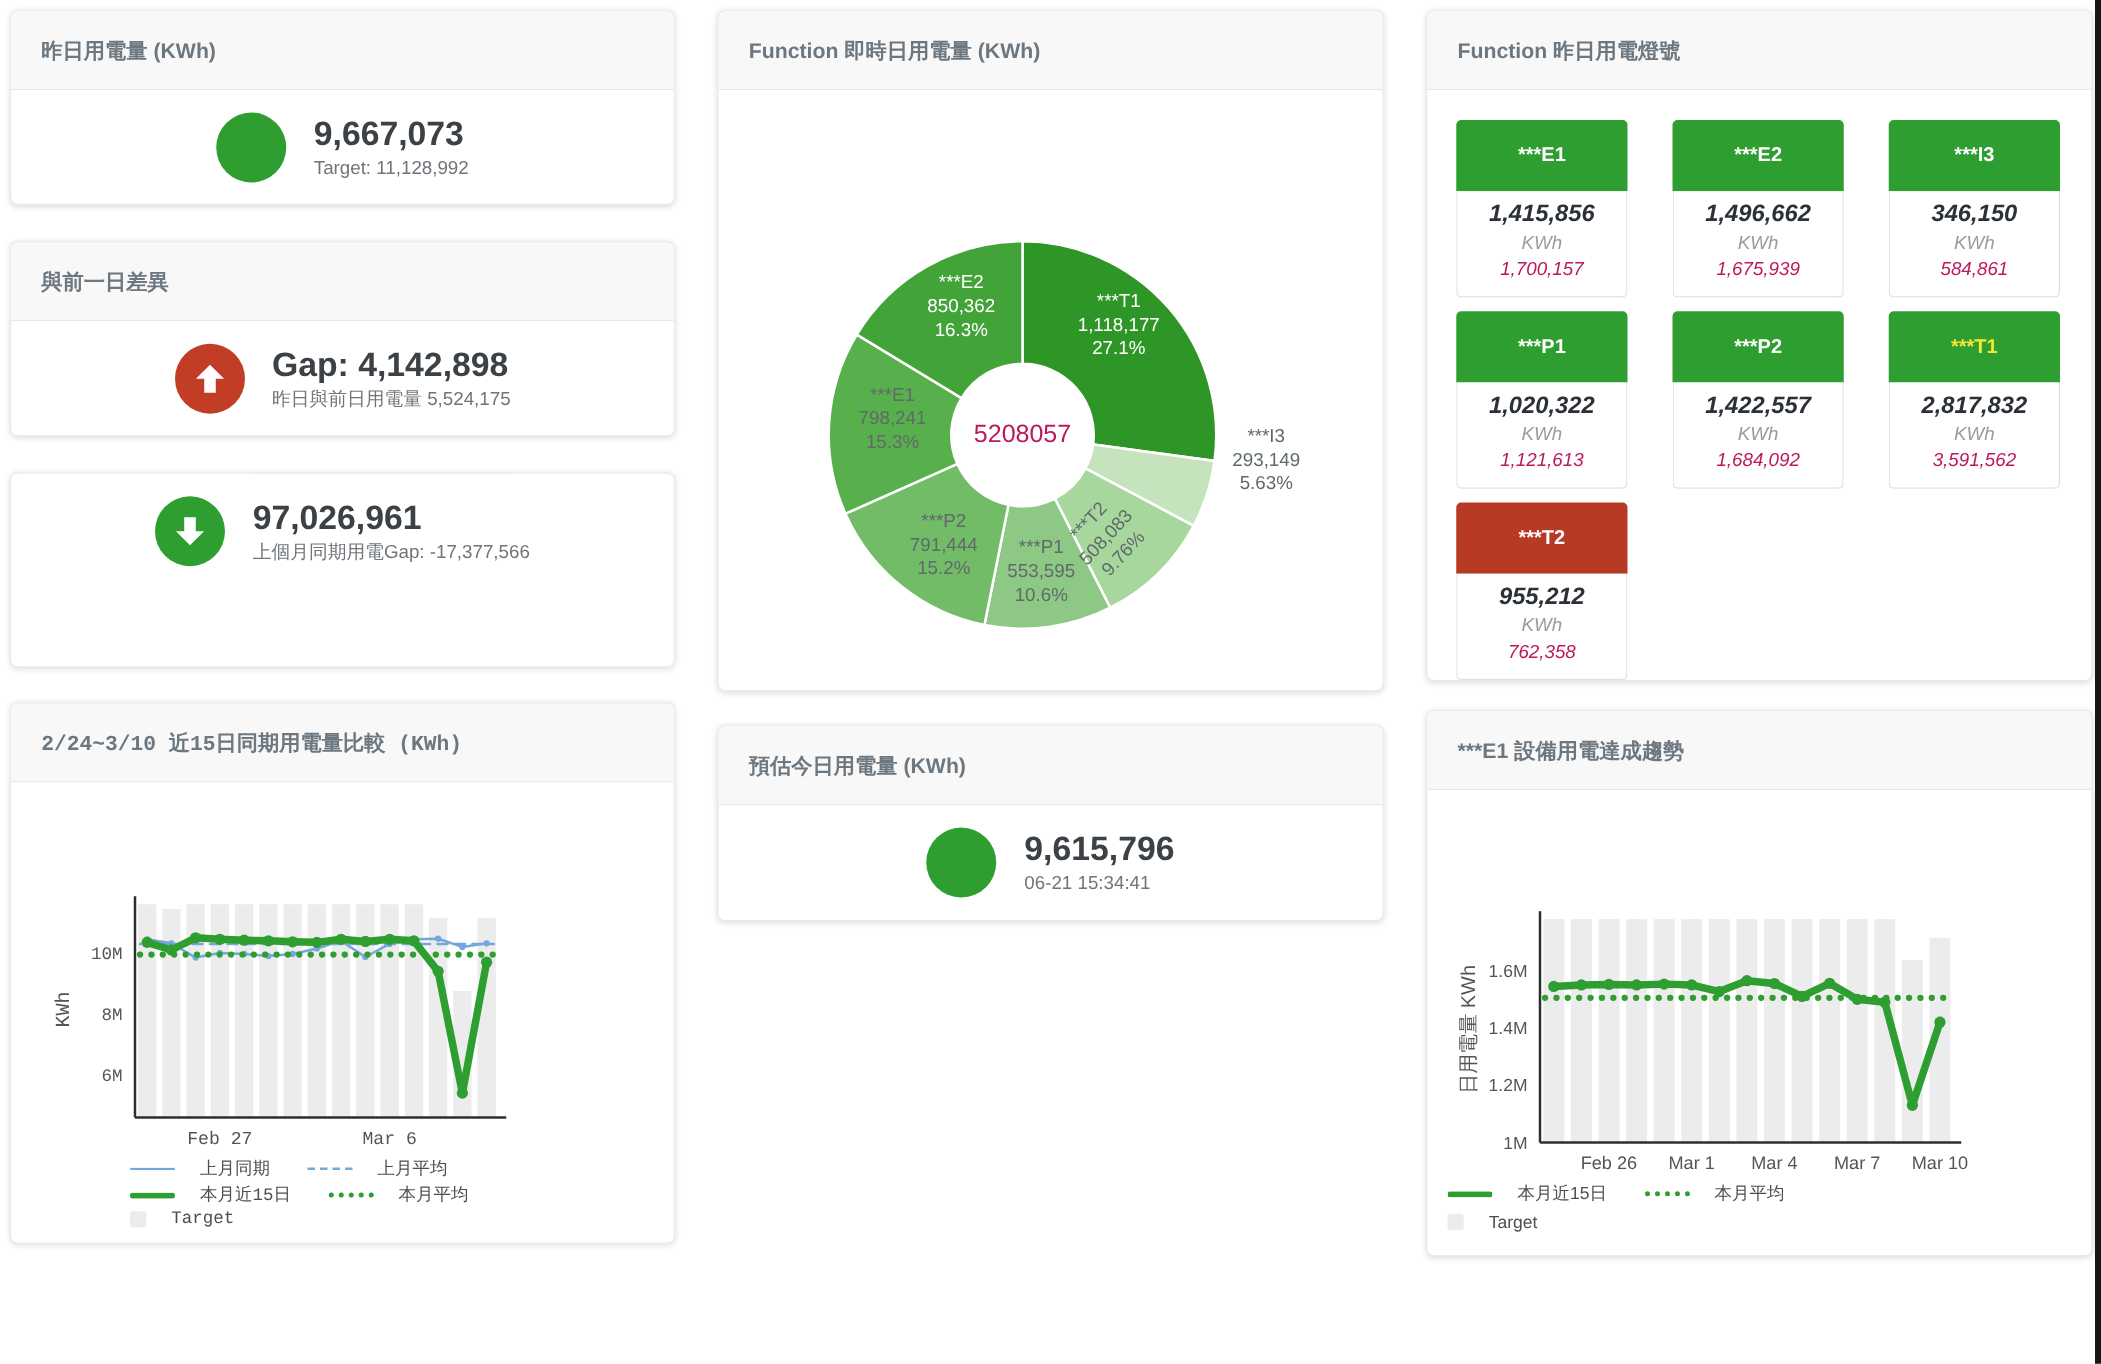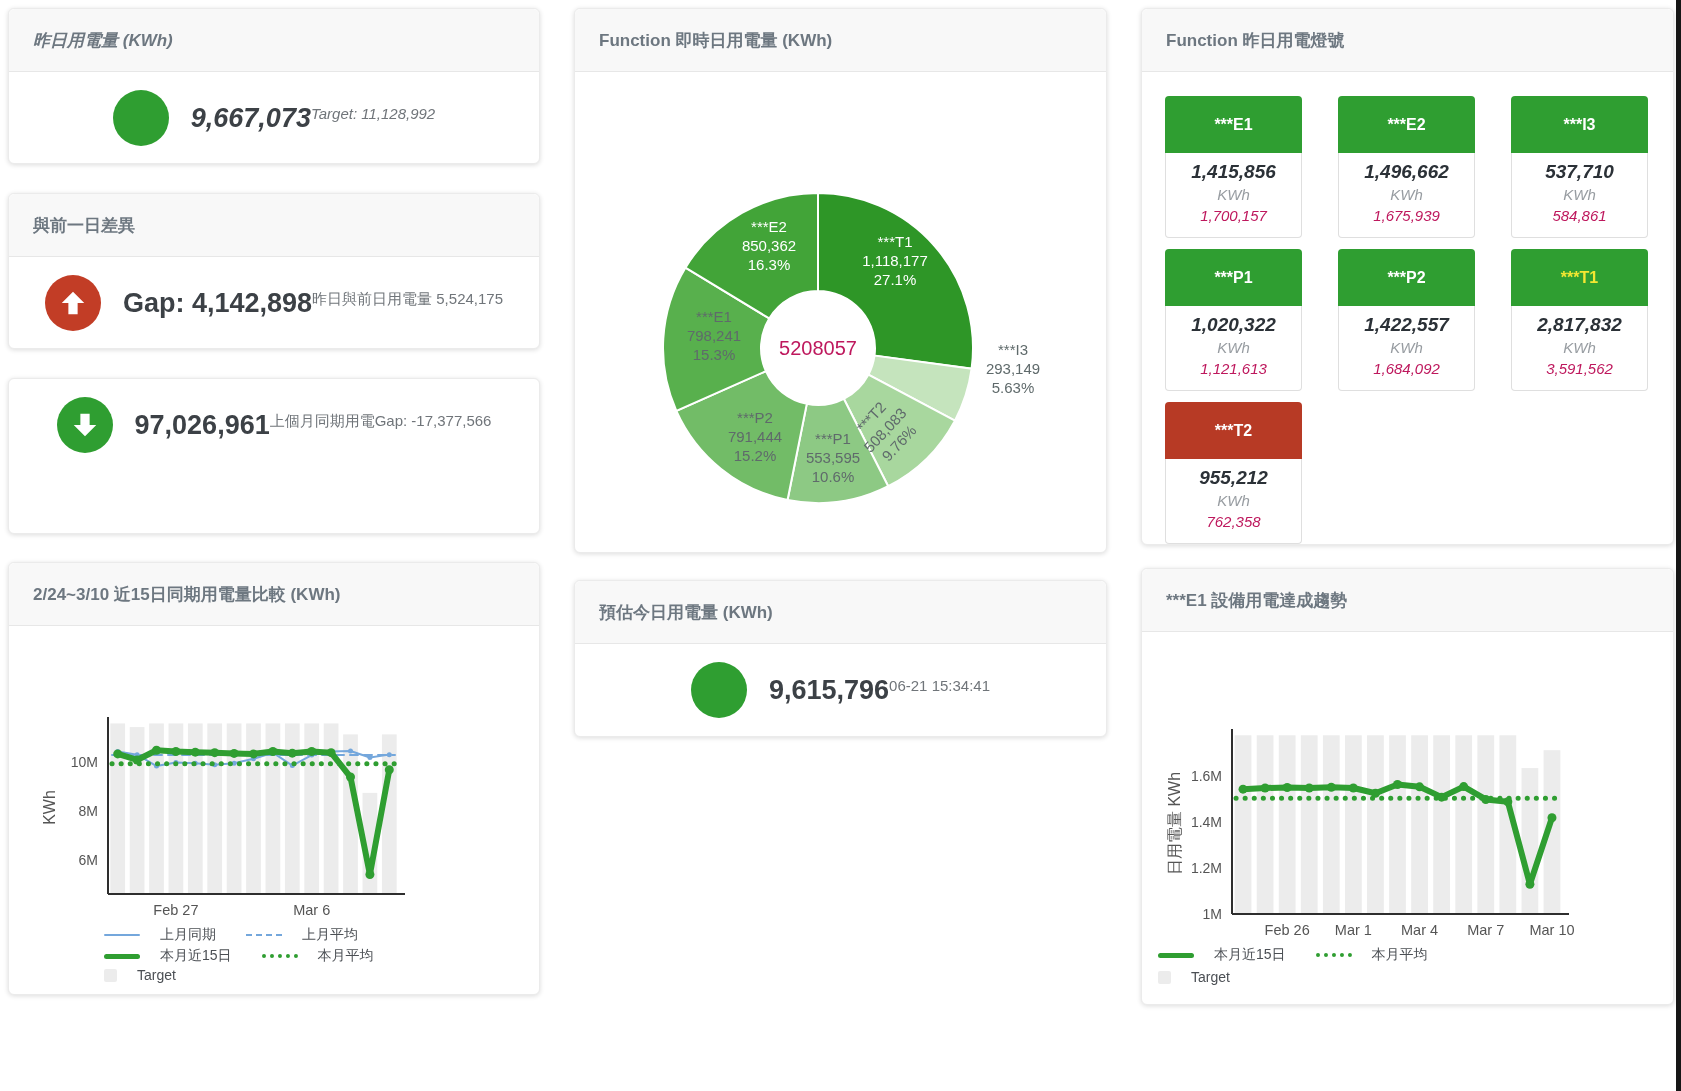--- a/index.html
+++ b/index.html
@@ -4,21 +4,21 @@
 <style>
   html,body{margin:0;padding:0;background:#ffffff;width:1681px;height:1091px;overflow:hidden;
     font-family:"Liberation Sans","DejaVu Sans",sans-serif;-webkit-font-smoothing:antialiased;}
   .card{position:absolute;background:#fff;border:1px solid #ebebeb;border-radius:6px;
     box-shadow:0 1px 5px rgba(0,0,0,.14);box-sizing:border-box;}
   .card-header{background:#f8f8f8;border-bottom:1px solid #e7e7e7;border-radius:6px 6px 0 0;
     padding:20px 24px;font-size:17px;font-weight:700;color:#6d7780;height:63px;box-sizing:border-box;}
   .card-body{position:relative;width:100%;height:calc(100% - 63px);}
   .stat{display:flex;align-items:center;justify-content:center;gap:22px;height:100%;}
   .stat-icon{width:56px;height:56px;border-radius:50%;flex:0 0 auto;display:flex;align-items:center;justify-content:center;}
-  .stat-text{display:flex;}
+  .stat-text{display:flex;flex-direction:column;}
   .stat-value{font-size:27px;font-weight:700;color:#3c4146;line-height:32px;}
   .stat-sub{font-size:15px;color:#70757a;line-height:21px;margin-top:1px;}
   .tile{width:137px;height:142px;box-sizing:border-box;}
   .tile-header{height:57px;border-radius:4px 4px 0 0;display:flex;align-items:center;justify-content:center;
     font-size:16px;font-weight:700;}
   .tile-body{height:85px;background:#fff;border:1px solid #dfdfdf;border-top:none;border-radius:0 0 4px 4px;
     text-align:center;box-sizing:border-box;padding-top:6px;font-style:italic;}
   .tile-value{font-size:19px;font-weight:700;color:#2b3137;line-height:25px;}
   .tile-unit{font-size:15px;color:#979ca1;line-height:21px;}
   .tile-target{font-size:15px;color:#be185d;line-height:21px;}
@@ -26,21 +26,21 @@
   .donut-label{position:absolute;text-align:center;font-size:15px;line-height:19px;transform:translate(-50%,-50%);}
   .donut-center{position:absolute;transform:translate(-50%,-50%);font-size:20px;color:#be185d;}
   .legend-row{position:absolute;display:flex;gap:30px;align-items:center;}
   .legend-item{display:inline-flex;align-items:center;gap:20px;cursor:pointer;}
   .legend-label{font-size:14px;color:#4b4f54;}
   .right-strip{position:absolute;right:0;top:0;width:5px;height:1091px;background:#161616;}
 </style>
 </head>
 <body>
 
-<div class="card" id="card-yesterday" style="left:8px;top:8px;width:532px;height:156px;font-style:italic;">
+<div class="card" id="card-yesterday" style="left:8px;top:8px;width:532px;height:156px;">
   <div class="card-header">昨日用電量 (KWh)</div>
   <div class="card-body">
       <div class="stat">
     <div class="stat-icon" style="background: rgb(47, 158, 49);"></div>
     <div class="stat-text">
       <span class="stat-value">9,667,073</span>
       <span class="stat-sub">Target: 11,128,992</span>
     </div>
   </div>
     </div>
@@ -76,21 +76,21 @@
           </svg>
         </div>
     <div class="stat-text">
       <span class="stat-value">97,026,961</span>
       <span class="stat-sub">上個月同期用電Gap: -17,377,566</span>
     </div>
   </div>
     </div>
 </div>
 
-<div class="card" id="card-compare" style="left:8px;top:562px;width:532px;height:433px;">
+<div class="card" id="card-compare" style="left:8px;top:562px;width:532px;height:433px;font-family:Liberation Mono, monospace;">
   <div class="card-header">2/24~3/10 近15日同期用電量比較 (KWh)</div>
   <div class="card-body" id="compare-body">
       <svg width="530" height="370" viewBox="0 0 530 370" style="position:absolute;left:0;top:0">
         <rect x="101.328" y="97.43661971830986" width="14.744" height="170.56338028169014" fill="#ececec"></rect>
         <rect x="120.728" y="101.09154929577463" width="14.744" height="166.90845070422537" fill="#ececec"></rect>
         <rect x="140.128" y="97.43661971830986" width="14.744" height="170.56338028169014" fill="#ececec"></rect>
         <rect x="159.52800000000002" y="97.43661971830986" width="14.744" height="170.56338028169014" fill="#ececec"></rect>
         <rect x="178.928" y="97.43661971830986" width="14.744" height="170.56338028169014" fill="#ececec"></rect>
         <rect x="198.32799999999997" y="97.43661971830986" width="14.744" height="170.56338028169014" fill="#ececec"></rect>
         <rect x="217.728" y="97.43661971830986" width="14.744" height="170.56338028169014" fill="#ececec"></rect>
@@ -254,21 +254,21 @@
           <div class="tile-header" style="background: rgb(47, 158, 49); color: rgb(255, 255, 255);">***E2</div>
           <div class="tile-body">
             <div class="tile-value">1,496,662</div>
             <div class="tile-unit">KWh</div>
             <div class="tile-target">1,675,939</div>
           </div>
         </div>
         <div class="tile">
           <div class="tile-header" style="background: rgb(47, 158, 49); color: rgb(255, 255, 255);">***I3</div>
           <div class="tile-body">
-            <div class="tile-value">537,710</div>
+            <div class="tile-value">346,150</div>
             <div class="tile-unit">KWh</div>
             <div class="tile-target">584,861</div>
           </div>
         </div>
         <div class="tile">
           <div class="tile-header" style="background: rgb(47, 158, 49); color: rgb(255, 255, 255);">***P1</div>
           <div class="tile-body">
             <div class="tile-value">1,020,322</div>
             <div class="tile-unit">KWh</div>
             <div class="tile-target">1,121,613</div>

